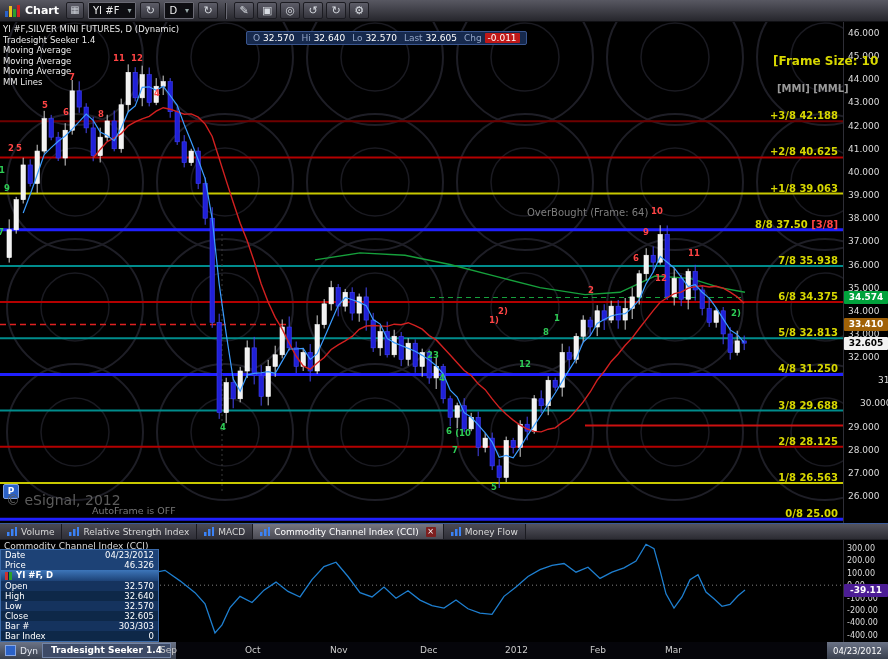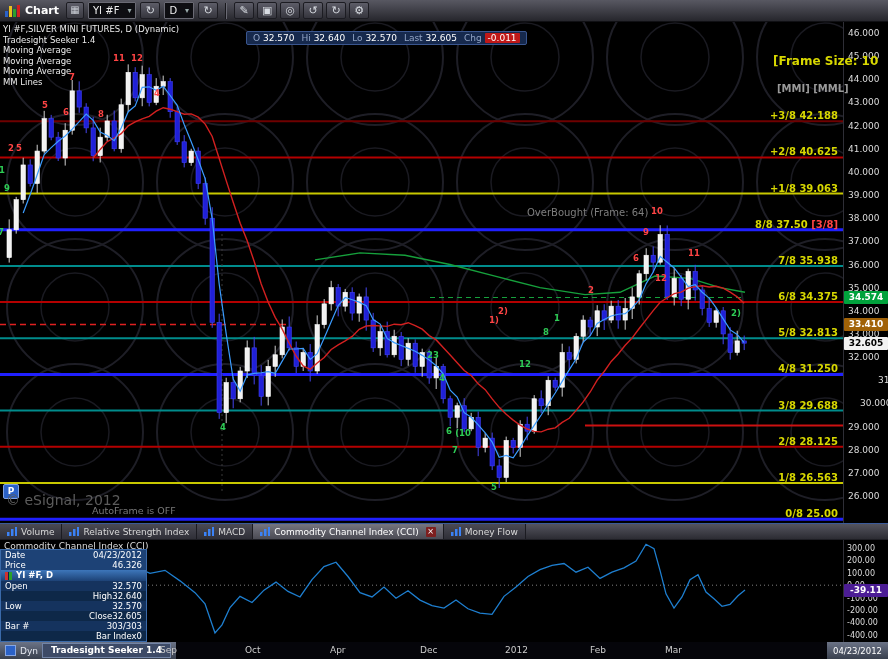--- a/index.html
+++ b/index.html
@@ -52,24 +52,24 @@
   .tab{display:flex;align-items:center;gap:4px;padding:0 7px;font-size:9px;color:#d8d8d8;
     background:linear-gradient(#4a4a54,#2f2f37);border-right:1px solid #1b1b21;white-space:nowrap;}
   .tab.active{background:linear-gradient(#75757f,#4b4b54);color:#fff;}
   .tab .x{margin-left:3px;background:#7d1f1f;color:#fff;width:10px;height:10px;line-height:9px;text-align:center;
     font-size:8px;border-radius:1px;}
   
   #cci-region{position:absolute;top:539px;left:0;width:888px;height:103px;background:#000;border-top:1px solid #1e1e24;}
   #cci-svg{position:absolute;top:0;left:0;}
   #cci-axis{position:absolute;left:843px;top:0;width:45px;height:103px;border-left:1px solid #2e2e36;}
   .cci-title{position:absolute;left:4px;top:1px;color:#dcdcdc;font-size:9px;}
-  .dw{position:absolute;left:0;top:9px;width:147px;box-sizing:border-box;background:#0c2140;
+  .dw{position:absolute;left:0;top:9px;width:159px;box-sizing:border-box;background:#0c2140;
     border:1px solid #3a6aaa;color:#fff;font-size:8.5px;z-index:5;}
   .dw-row{display:flex;justify-content:space-between;padding:0 4px;height:10px;line-height:10px;}
-  .dw-row.a{background:#15335e;} .dw-row.b{background:#0e2848;justify-content:flex-end;} .dw-row.pre{background:#1d4276;}
+  .dw-row.a{background:#15335e;} .dw-row.b{background:#0e2848;} .dw-row.pre{background:#1d4276;}
   .dw-hdr{height:11px;line-height:11px;font-weight:bold;background:linear-gradient(#3d76ba,#1d4276);
     display:flex;gap:4px;align-items:center;padding:0 4px;}
   .dw-ico{display:inline-block;width:7px;height:8px;
     background:linear-gradient(90deg,#d03030 0 3px,#0c2140 3px 4px,#2aa22a 4px 7px);}
   
   #statusbar{position:absolute;top:642px;left:0;width:888px;height:17px;background:#05050a;}
   .sb-left{position:absolute;left:0;top:0;height:17px;display:flex;align-items:center;gap:4px;
     background:linear-gradient(#6b7386,#39404e);padding:0 5px;}
   .sb-mode{color:#e4e8f0;font-size:9px;}
   .sb-ico{display:inline-block;width:9px;height:9px;background:#2b62c8;border:1px solid #87a6e2;}
@@ -597,20 +597,20 @@
   <div id="statusbar">
     <div id="months"></div>
     <div class="sb-left">
       <span class="sb-ico"></span>
       <span class="sb-mode">Dyn</span>
       <span class="seeker">Tradesight Seeker 1.4</span>
     </div>
     <div class="sb-right">04/23/2012</div>
   <div class="month" style="left: 160px;">Sep</div>
       <div class="month" style="left: 245px;">Oct</div>
-      <div class="month" style="left: 330px;">Apr</div>
+      <div class="month" style="left: 330px;">Nov</div>
       <div class="month" style="left: 420px;">Dec</div>
       <div class="month" style="left: 505px;">2012</div>
       <div class="month" style="left: 590px;">Feb</div>
       <div class="month" style="left: 665px;">Mar</div>
     </div>
 
 </div>
 
 </body></html>

